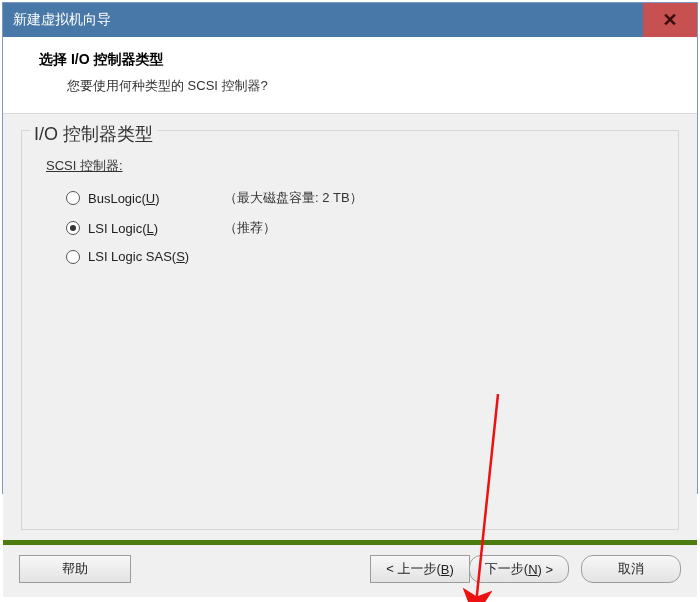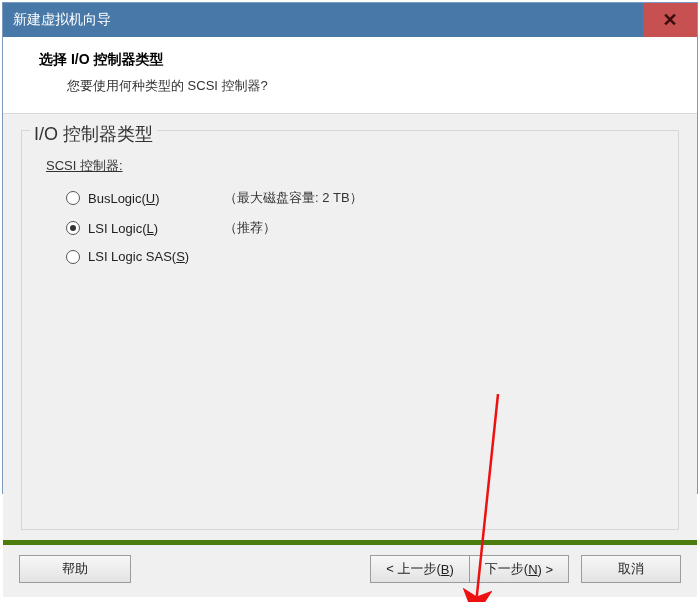--- a/index.html
+++ b/index.html
@@ -132,21 +132,21 @@
     border: 1px solid #9c9c9c;
     font-size: 13px;
     display: inline-flex;
     align-items: center;
     justify-content: center;
     cursor: pointer;
     color: #222;
   }
   .btn.help { min-width: 112px; }
   .spacer { flex: 1; }
-  .btn + .btn { margin-left: 0; }
+  .btn + .btn { margin-left: 0; border-radius: 12px; }
   .btn.back { margin-right: -1px; }
   .btn.cancel { margin-left: 12px; }
   
   .arrow-svg {
     position: absolute;
     left: 435px;
     top: 280px;
     pointer-events: none;
   }
 </style>

